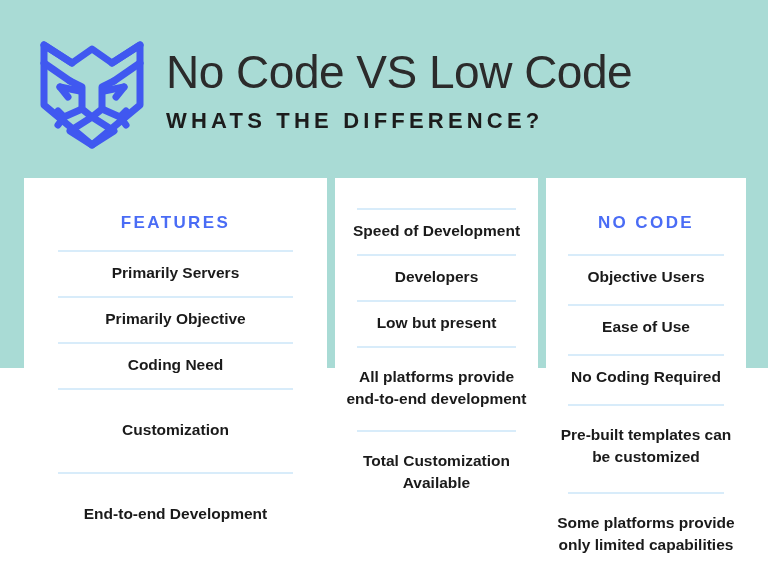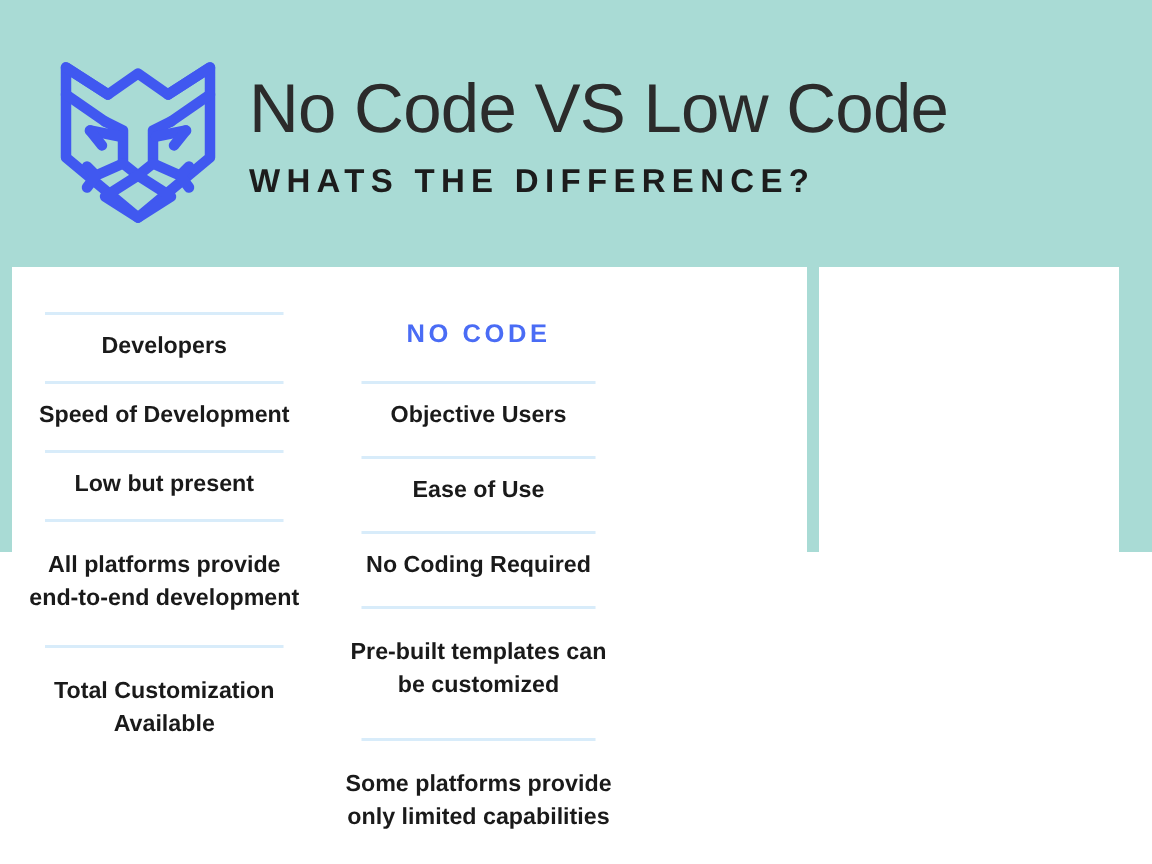--- a/index.html
+++ b/index.html
@@ -154,24 +154,32 @@
       </svg>
     </div>
     <div class="header-text">
       <div class="title">No Code VS Low Code</div>
       <div class="subtitle">WHATS THE DIFFERENCE?</div>
     </div>
   </div>
 
   <div class="columns">
 
+    <div class="col c1">
+      <div class="col-head">FEATURES</div>
+      <div class="cell r1">Primarily Servers</div>
+      <div class="cell r2">Primarily Objective</div>
+      <div class="cell r3">Coding Need</div>
+      <div class="cell r4">Customization</div>
+      <div class="cell r5">End-to-end Development</div>
+    </div>
 
     <div class="col c2">
+      <div class="cell r2">Speed of Development</div>
       <div class="cell r1">Developers</div>
-      <div class="cell r2">Speed of Development</div>
       <div class="cell r3">Low but present</div>
       <div class="cell r5">All platforms provide end-to-end development</div>
       <div class="cell r4">Total Customization Available</div>
     </div>
 
     <div class="col c3">
       <div class="col-head">NO CODE</div>
       <div class="cell r1">Objective Users</div>
       <div class="cell r2">Ease of Use</div>
       <div class="cell r3">No Coding Required</div>

